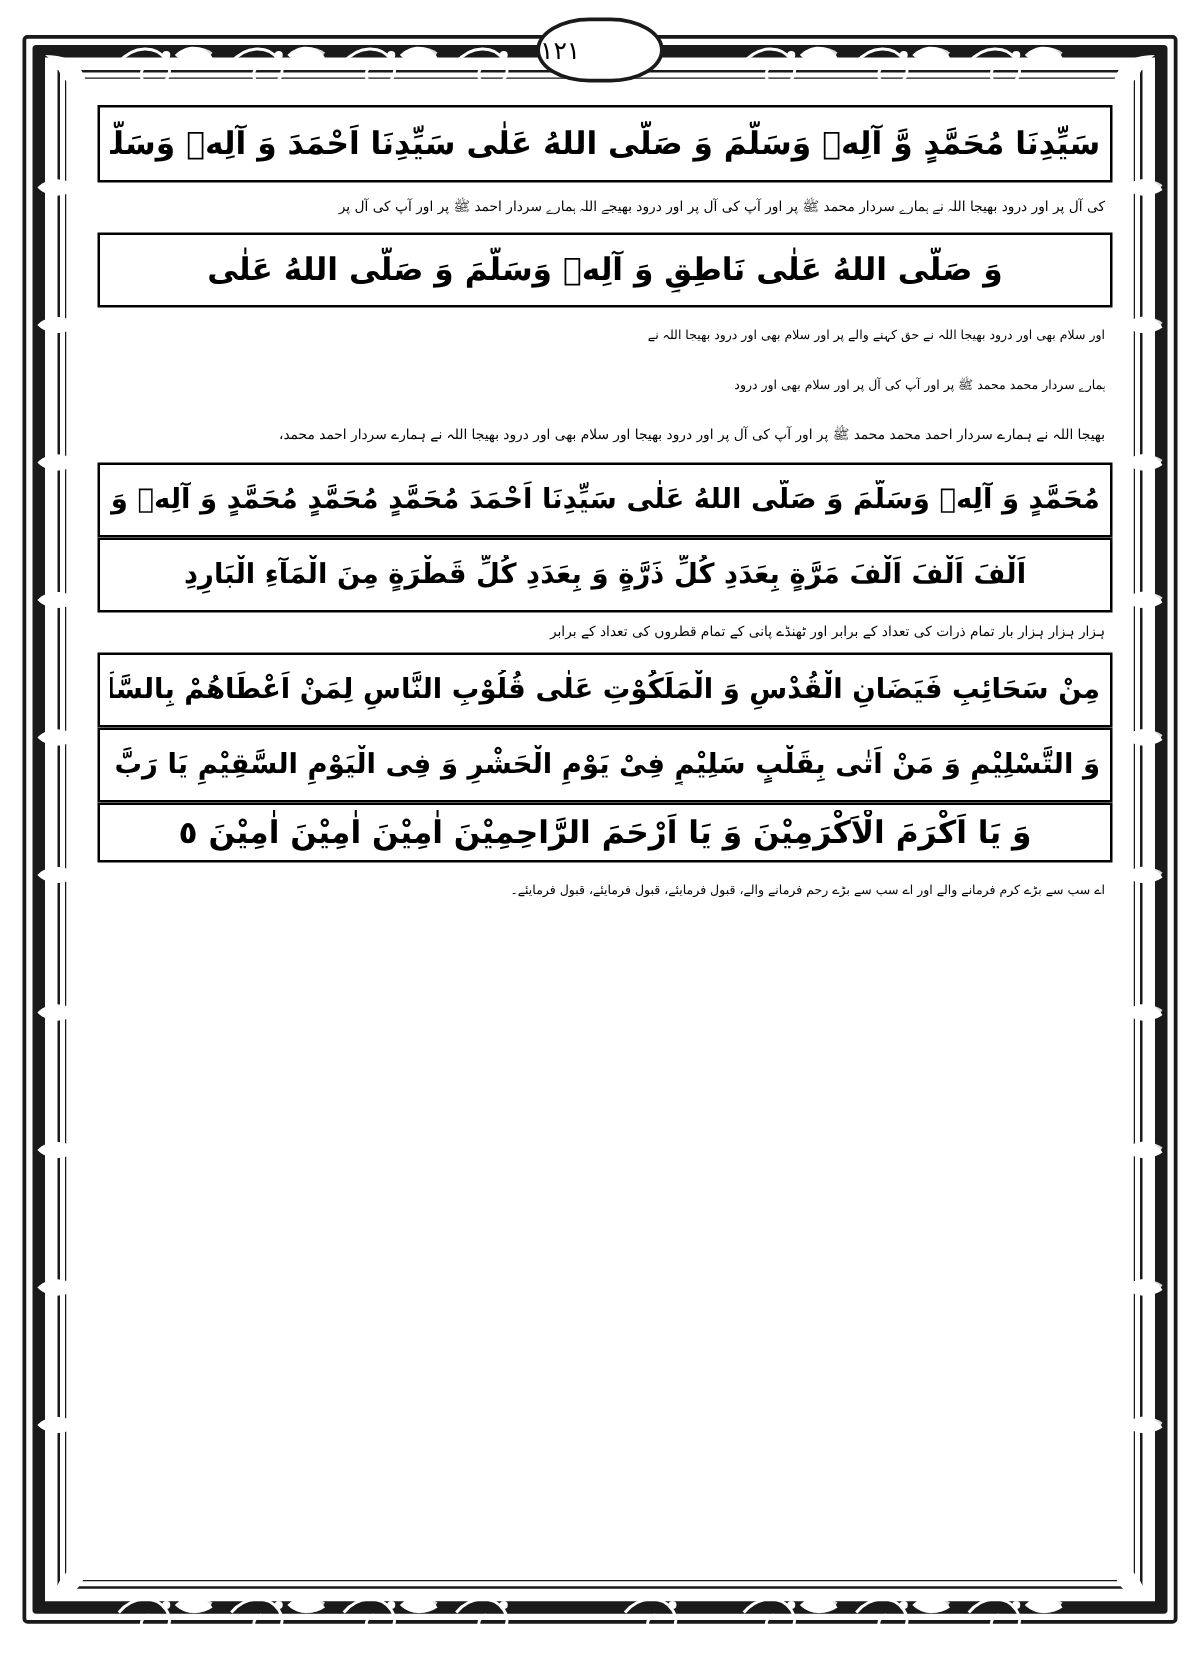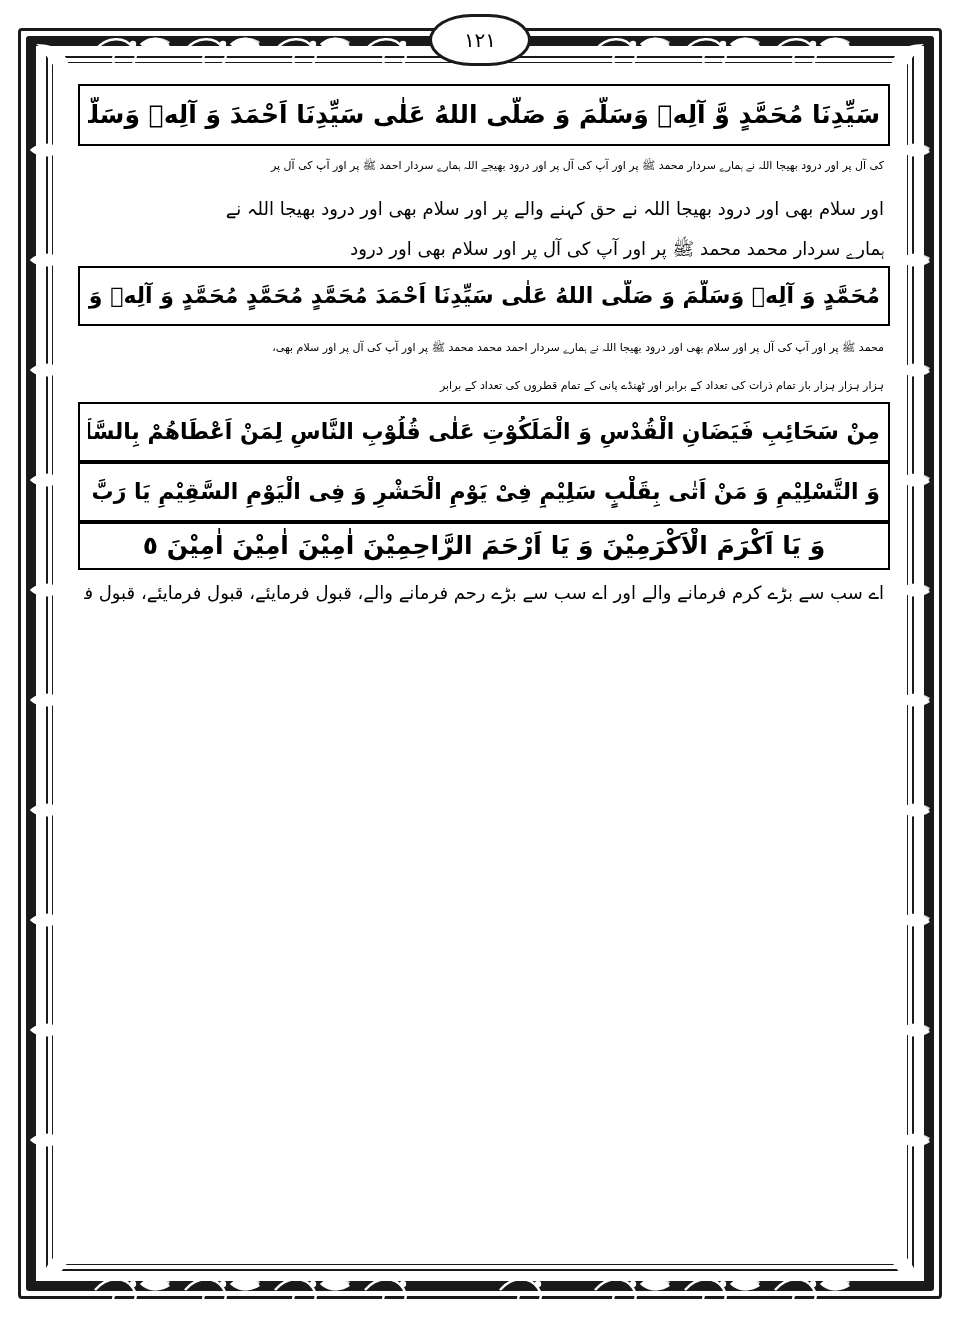--- a/index.html
+++ b/index.html
@@ -69,21 +69,20 @@
     left: 50%;
     top: 14px;
     transform: translateX(-50%);
     width: 96px;
     height: 46px;
     background: #ffffff;
     border: 3px solid #1a1a1a;
     border-radius: 50% / 60%;
     display: flex;
     align-items: center;
-    justify-content: center;
     z-index: 6;
   }
   .page-number-badge .num {
     font-family: "DejaVu Sans", sans-serif;
     font-size: 20px;
     color: #000;
     direction: rtl;
     letter-spacing: 1px;
   }
 
@@ -127,21 +126,21 @@
     align-items: center;
     justify-content: flex-end;
     padding: 3px 6px 3px 6px;
     box-sizing: border-box;
   }
   .translation-text {
     direction: rtl;
     text-align: right;
     width: 100%;
     font-family: "DejaVu Sans", sans-serif;
-    font-size: 18px;
+    font-size: 10px;
     line-height: 1.5;
     color: #000;
     white-space: nowrap;
     overflow: hidden;
   }
   .translation-text.tiny { font-size: 11px; }
 </style>
 </head>
 <body>
 
@@ -237,36 +236,42 @@
 
   <div class="content">
 
     <div class="verse-block" style="height:62px">
       <div class="verse-text">سَيِّدِنَا مُحَمَّدٍ وَّ آلِهٖ وَسَلَّمَ وَ صَلَّى اللهُ عَلٰى سَيِّدِنَا اَحْمَدَ وَ آلِهٖ وَسَلَّمَ</div>
     </div>
     <div class="translation-row" style="height:40px">
       <div class="translation-text tiny">کی آل پر اور درود بھیجا اللہ نے ہمارے سردار محمد ﷺ پر اور آپ کی آل پر اور درود بھیجے اللہ ہمارے سردار احمد ﷺ پر اور آپ کی آل پر</div>
     </div>
 
+    <div class="verse-block" style="height:60px">
+      <div class="verse-text">وَ صَلَّى اللهُ عَلٰى نَاطِقٍ وَ آلِهٖ وَسَلَّمَ وَ صَلَّى اللهُ عَلٰى</div>
+    </div>
     <div class="translation-row" style="height:44px">
       <div class="translation-text">اور سلام بھی اور درود بھیجا اللہ نے حق کہنے والے پر اور سلام بھی اور درود بھیجا اللہ نے</div>
     </div>
 
     <div class="translation-row" style="height:36px">
       <div class="translation-text">ہمارے سردار محمد محمد ﷺ پر اور آپ کی آل پر اور سلام بھی اور درود</div>
     </div>
 
+    <div class="translation-row" style="height:44px">
+      <div class="translation-text tiny">بھیجا اللہ نے ہمارے سردار احمد محمد محمد ﷺ پر اور آپ کی آل پر اور درود بھیجا اور سلام بھی اور درود بھیجا اللہ نے ہمارے سردار احمد محمد،</div>
+    </div>
 
     <div class="verse-block" style="height:60px">
       <div class="verse-text sm">مُحَمَّدٍ وَ آلِهٖ وَسَلَّمَ وَ صَلَّى اللهُ عَلٰى سَيِّدِنَا اَحْمَدَ مُحَمَّدٍ مُحَمَّدٍ مُحَمَّدٍ وَ آلِهٖ وَسَلَّمَ</div>
     </div>
-    <div class="translation-row" style="height:44px">
-      <div class="translation-text tiny">محمد ﷺ پر اور آپ کی آل پر اور سلام بھی اور درود بھیجا اللہ نے ہمارے سردار احمد محمد محمد ﷺ پر اور آپ کی آل پر اور سلام بھی،</div>
-    </div>
-
+
+    <div class="verse-block" style="height:60px">
+      <div class="verse-text sm">اَلْفَ اَلْفَ اَلْفَ مَرَّةٍ بِعَدَدِ كُلِّ ذَرَّةٍ وَ بِعَدَدِ كُلِّ قَطْرَةٍ مِنَ الْمَآءِ الْبَارِدِ</div>
+    </div>
     <div class="translation-row" style="height:32px">
       <div class="translation-text tiny">ہزار ہزار ہزار بار تمام ذرات کی تعداد کے برابر اور ٹھنڈے پانی کے تمام قطروں کی تعداد کے برابر</div>
     </div>
 
     <div class="verse-block" style="height:60px">
       <div class="verse-text sm">مِنْ سَحَائِبِ فَيَضَانِ الْقُدْسِ وَ الْمَلَكُوْتِ عَلٰى قُلُوْبِ النَّاسِ لِمَنْ اَعْطَاهُمْ بِالسَّلَامِ</div>
     </div>
 
     <div class="verse-block" style="height:60px">
       <div class="verse-text sm">وَ التَّسْلِيْمِ وَ مَنْ اَتٰى بِقَلْبٍ سَلِيْمٍ فِىْ يَوْمِ الْحَشْرِ وَ فِى الْيَوْمِ السَّقِيْمِ يَا رَبَّ الْعَالَمِيْنَ</div>

